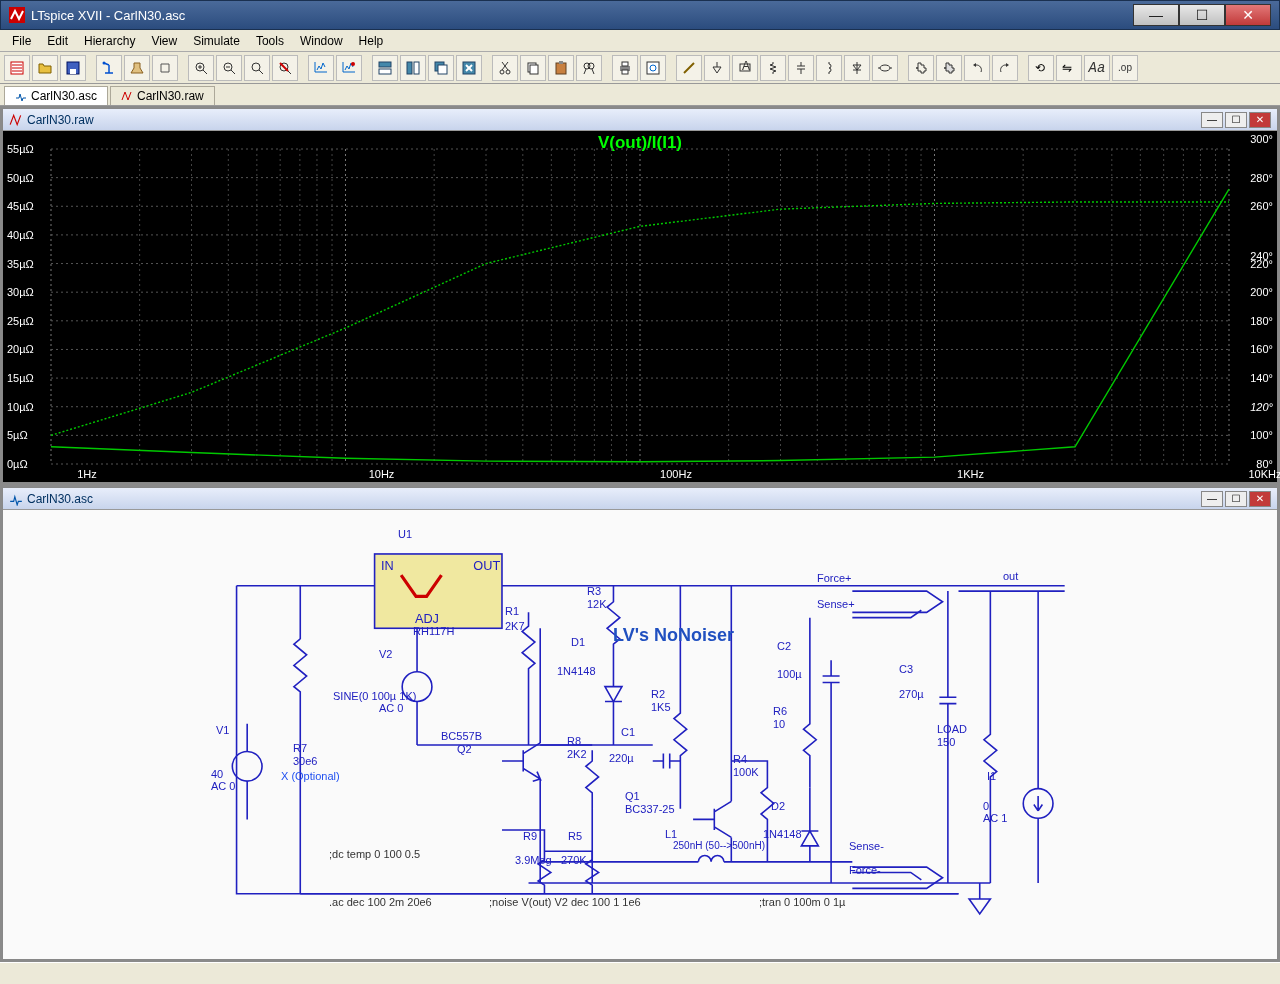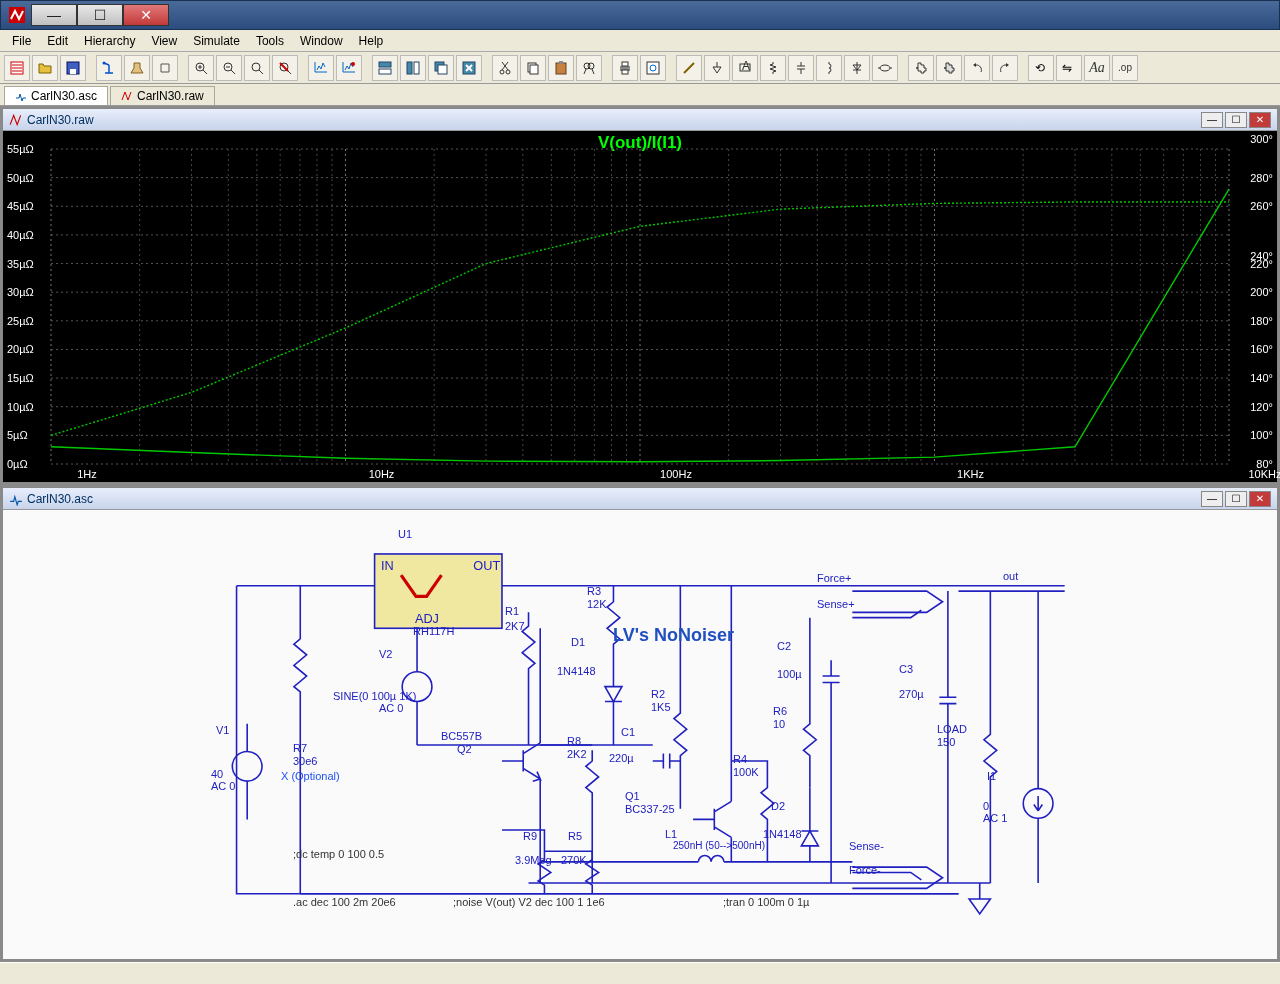--- a/index.html
+++ b/index.html
@@ -36,33 +36,34 @@
 .plot { flex:1; background:#000; position:relative; }
 .plot-title { position:absolute; top:2px; left:50%; transform:translateX(-50%); color:#0f0; font-weight:bold; font-size:17px; }
 .ytick { position:absolute; left:4px; color:#fff; font-size:11px; transform:translateY(-50%); }
 .ytick2 { position:absolute; right:4px; color:#fff; font-size:11px; transform:translateY(-50%); }
 .xtick { position:absolute; bottom:2px; color:#fff; font-size:11px; transform:translateX(-50%);margin-left:36px; }
 
 .schem { flex:1; background:#fafafa; position:relative; overflow:hidden; }
 .schem svg { width:100%; height:100%; }
 .comp-label { position:absolute; font-size:11px; color:#2020c0; font-family:Arial; white-space:nowrap; }
 .net-label { position:absolute; font-size:11px; color:#2020c0; font-family:Arial; }
-.spice-text { position:absolute; font-size:11px; color:#333; font-family:Arial; }
+.spice-text { position:absolute; font-size:11px; color:#333; font-family:Arial;margin-left:36px; }
 .title-text { position:absolute; font-size:18px; color:#2050c0; font-weight:bold; font-family:Arial; }
 </style>
 </head>
 <body>
 
 <div class="titlebar">
   <span class="icon">
     <svg viewBox="0 0 16 16">
         <rect width="16" height="16" fill="#c00"></rect>
         <path d="M2 12 L6 4 L10 12 L14 4" stroke="#fff" fill="none" stroke-width="2"></path>
       </svg>
   </span>
+  <span class="title">LTspice XVII - CarlN30.asc</span>
   <div class="win-btns">
     <div class="win-btn">—</div>
     <div class="win-btn">☐</div>
     <div class="win-btn close">✕</div>
   </div>
 </div>
 
 <div class="menubar">
   <span>File</span>
   <span>Edit</span>
@@ -296,21 +297,21 @@
   <div class="tbtn">
       <svg width="16" height="16">
         <text x="2" y="12" font-size="10">⟲</text>
       </svg>
     </div>
   <div class="tbtn">
       <svg width="16" height="16">
         <text x="1" y="12" font-size="10">⇋</text>
       </svg>
     </div>
-  <div class="tbtn" style="font-style:italic;font-family:Liberation Serif, serif">Aa</div>
+  <div class="tbtn" style="font-style:italic;font-family:Liberation Mono, monospace">Aa</div>
   <div class="tbtn" style="font-size:10px">.op</div>
 </div>
 
 <div class="tabbar">
   <div class="tab active">
     <span class="ticon"><svg viewBox="0 0 12 12">
           <path d="M1 8h3l1-4 2 7 1-3h3" stroke="#05a" fill="none"></path>
         </svg></span>
     <span>CarlN30.asc</span>
   </div>
@@ -396,21 +397,21 @@
         <div class="ytick" style="top: 218.455px;">20µΩ</div>
         <div class="ytick" style="top: 189.818px;">25µΩ</div>
         <div class="ytick" style="top: 161.182px;">30µΩ</div>
         <div class="ytick" style="top: 132.545px;">35µΩ</div>
         <div class="ytick" style="top: 103.909px;">40µΩ</div>
         <div class="ytick" style="top: 75.2727px;">45µΩ</div>
         <div class="ytick" style="top: 46.6364px;">50µΩ</div>
         <div class="ytick" style="top: 18px;">55µΩ</div>
         <div class="ytick2" style="top: 333px;">80°</div>
         <div class="ytick2" style="top: 304.364px;">100°</div>
-        <div class="ytick2" style="top: 275.727px;">120°</div>
+        <div class="ytick2" style="top: 275.727px; font-style: italic;">120°</div>
         <div class="ytick2" style="top: 247.091px;">140°</div>
         <div class="ytick2" style="top: 218.455px;">160°</div>
         <div class="ytick2" style="top: 189.818px; margin-left: 26px;">180°</div>
         <div class="ytick2" style="top: 161.182px;">200°</div>
         <div class="ytick2" style="top: 132.545px;">220°</div>
         <div class="ytick2" style="top: 114px; margin-top: 11px;">240°</div>
         <div class="ytick2" style="top: 75.2727px;">260°</div>
         <div class="ytick2" style="top: 46.6364px;">280°</div>
         <div class="ytick2" style="top: 8px;">300°</div>
         <div class="xtick" style="left: 48px;">1Hz</div>

